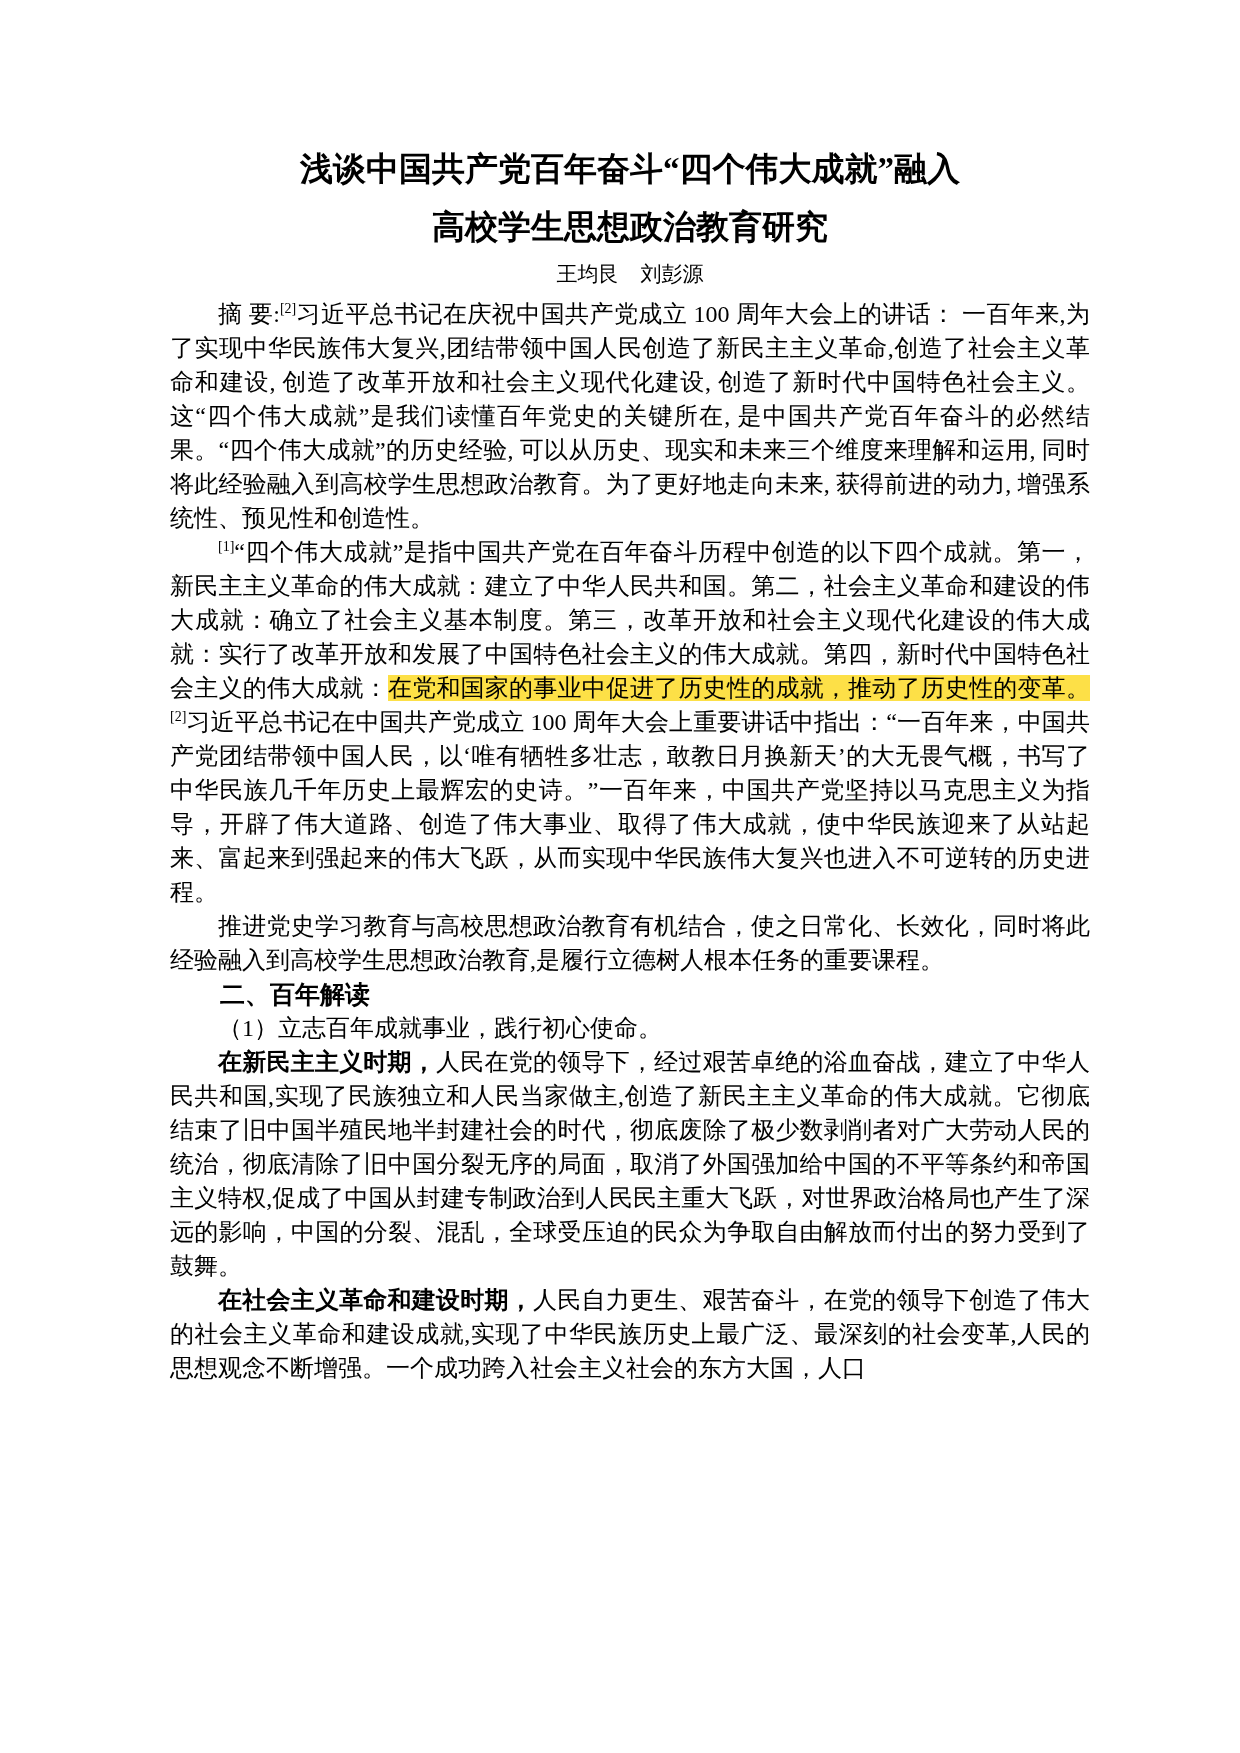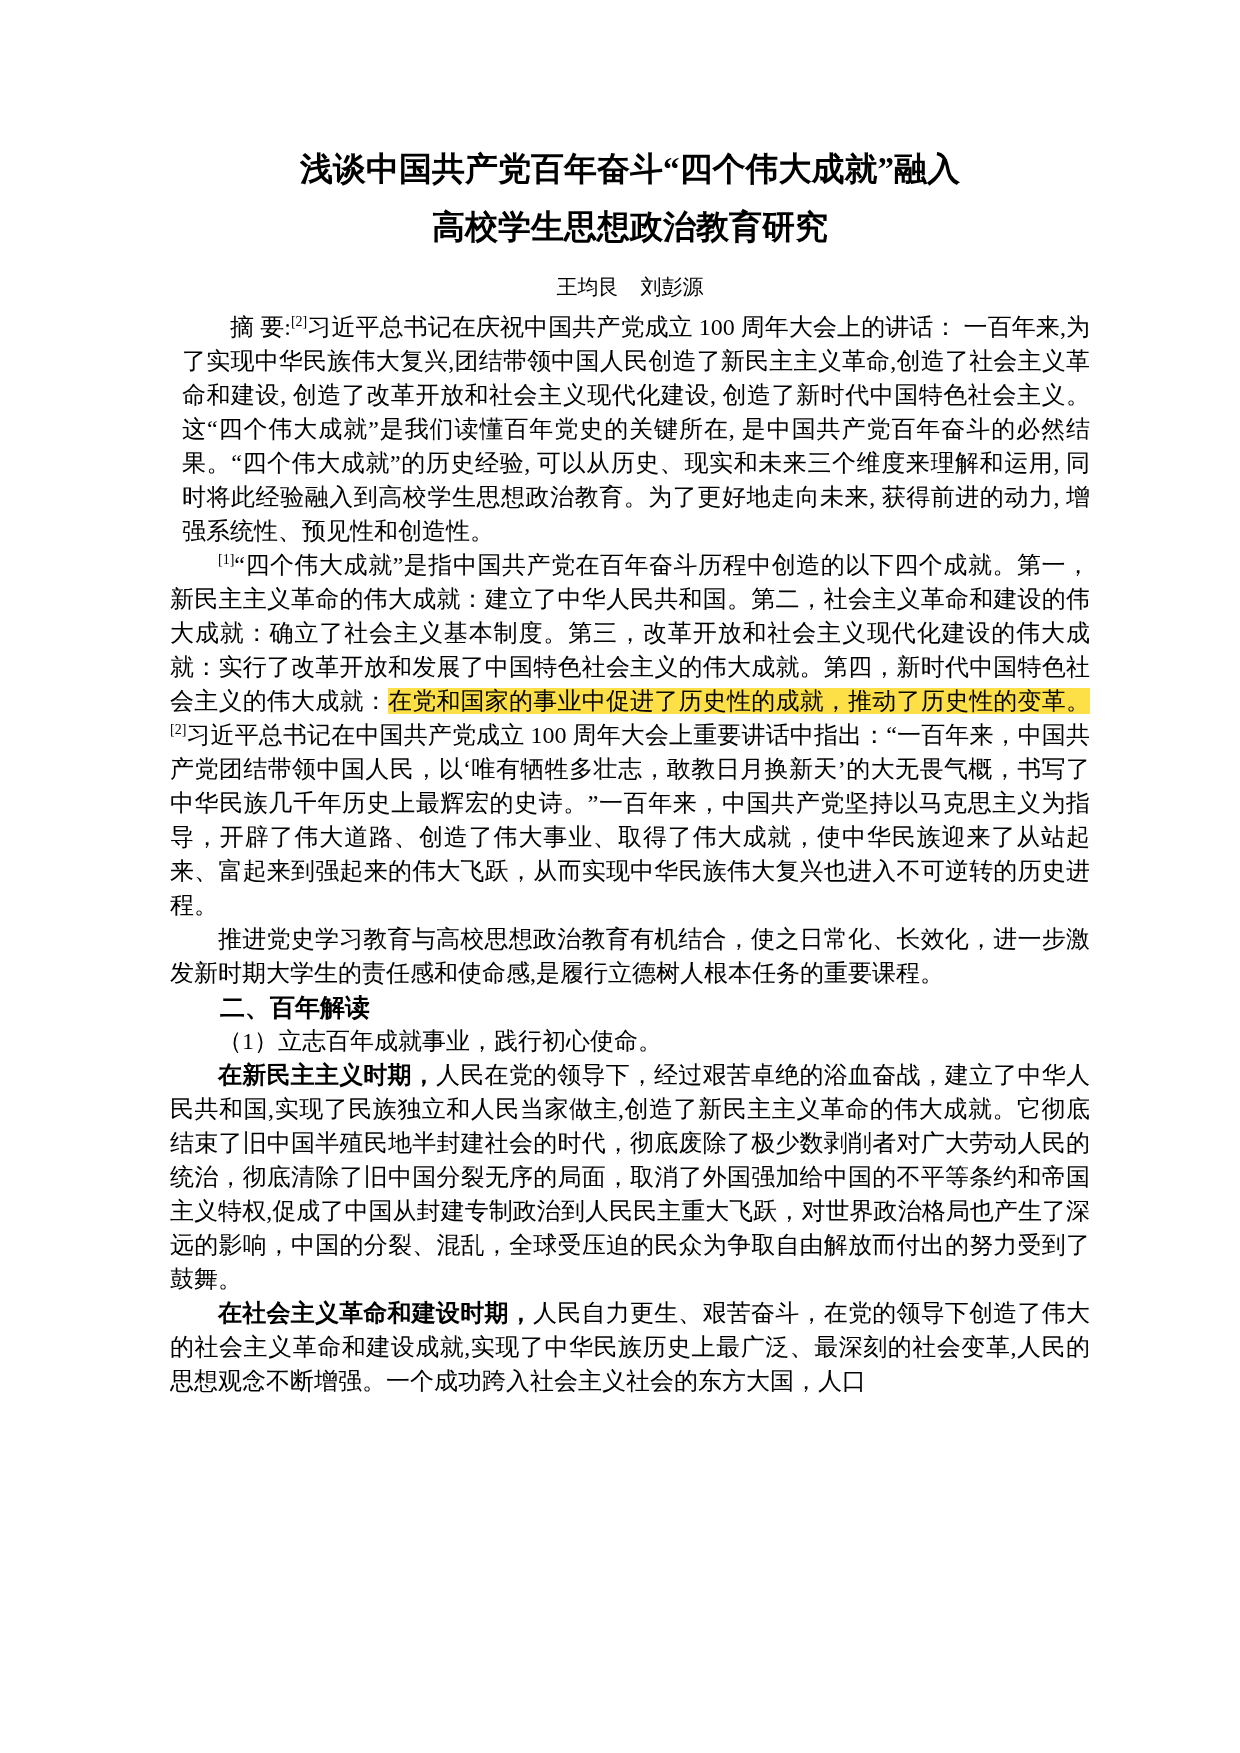--- a/index.html
+++ b/index.html
@@ -21,27 +21,27 @@
   .title {
     margin: 0;
     font-size: 33px;
     font-weight: 700;
     line-height: 58px;
     text-align: center;
     font-family: "Liberation Serif", serif;
   }
   .title-line { display: block; }
   .authors {
-    margin-top: 14px;
+    margin-top: 1px;
     text-align: center;
     font-size: 21px;
     line-height: 34px;
   }
   .abstract {
-    margin: 6px 0 0 12px;
+    margin: 6px 0 0 0;
     font-size: 24px;
     line-height: 34px;
     text-align: justify;
     text-indent: 2em;
   }
   .keywords {
     margin: 22px 0 0 0;
     font-family: "Liberation Sans", sans-serif;
     font-weight: 700;
     font-size: 23px;
@@ -90,21 +90,21 @@
     </h1>
 
   <div class="authors">王均艮　刘彭源</div>
 
   <p class="abstract"><span>摘 要:</span><sup class="ref">[2]</sup><span>习近平总书记在庆祝中国共产党成立 100 周年大会上的讲话： 一百年来,为了实现中华民族伟大复兴,团结带领中国人民创造了新民主主义革命,创造了社会主义革命和建设, 创造了改革开放和社会主义现代化建设, 创造了新时代中国特色社会主义。这“四个伟大成就”是我们读懂百年党史的关键所在, 是中国共产党百年奋斗的必然结果。“四个伟大成就”的历史经验, 可以从历史、现实和未来三个维度来理解和运用, 同时将此经验融入到高校学生思想政治教育。为了更好地走向未来, 获得前进的动力, 增强系统性、预见性和创造性。</span></p>
 
 
 
   <p class="body-para"><sup class="ref">[1]</sup><span>“四个伟大成就”是指中国共产党在百年奋斗历程中创造的以下四个成就。第一，新民主主义革命的伟大成就：建立了中华人民共和国。第二，社会主义革命和建设的伟大成就：确立了社会主义基本制度。第三，改革开放和社会主义现代化建设的伟大成就：实行了改革开放和发展了中国特色社会主义的伟大成就。第四，新时代中国特色社会主义的伟大成就：</span><span class="highlight">在党和国家的事业中促进了历史性的成就，推动了历史性的变革。</span><sup class="ref">[2]</sup><span>习近平总书记在中国共产党成立 100 周年大会上重要讲话中指出：“一百年来，中国共产党团结带领中国人民，以‘唯有牺牲多壮志，敢教日月换新天’的大无畏气概，书写了中华民族几千年历史上最辉宏的史诗。”一百年来，中国共产党坚持以马克思主义为指导，开辟了伟大道路、创造了伟大事业、取得了伟大成就，使中华民族迎来了从站起来、富起来到强起来的伟大飞跃，从而实现中华民族伟大复兴也进入不可逆转的历史进程。</span></p>
 
-  <p class="body-para">推进党史学习教育与高校思想政治教育有机结合，使之日常化、长效化，进一步激发新时期大学生的责任感和使命感,是履行立德树人根本任务的重要课程。</p>
+  <p class="body-para">推进党史学习教育与高校思想政治教育有机结合，使之日常化、长效化，同时将此经验融入到高校学生思想政治教育,是履行立德树人根本任务的重要课程。</p>
 
   <h2 class="section-heading">二、百年解读</h2>
 
   <p class="body-para">（1）立志百年成就事业，践行初心使命。</p>
 
 
   <p class="body-para"><span class="bold-lead">在新民主主义时期，</span><span>人民在党的领导下，经过艰苦卓绝的浴血奋战，建立了中华人民共和国,实现了民族独立和人民当家做主,创造了新民主主义革命的伟大成就。它彻底结束了旧中国半殖民地半封建社会的时代，彻底废除了极少数剥削者对广大劳动人民的统治，彻底清除了旧中国分裂无序的局面，取消了外国强加给中国的不平等条约和帝国主义特权,促成了中国从封建专制政治到人民民主重大飞跃，对世界政治格局也产生了深远的影响，中国的分裂、混乱，全球受压迫的民众为争取自由解放而付出的努力受到了鼓舞。</span></p>
 
   <p class="body-para"><span class="bold-lead">在社会主义革命和建设时期，</span><span>人民自力更生、艰苦奋斗，在党的领导下创造了伟大的社会主义革命和建设成就,实现了中华民族历史上最广泛、最深刻的社会变革,人民的思想观念不断增强。一个成功跨入社会主义社会的东方大国，人口</span></p>
 

